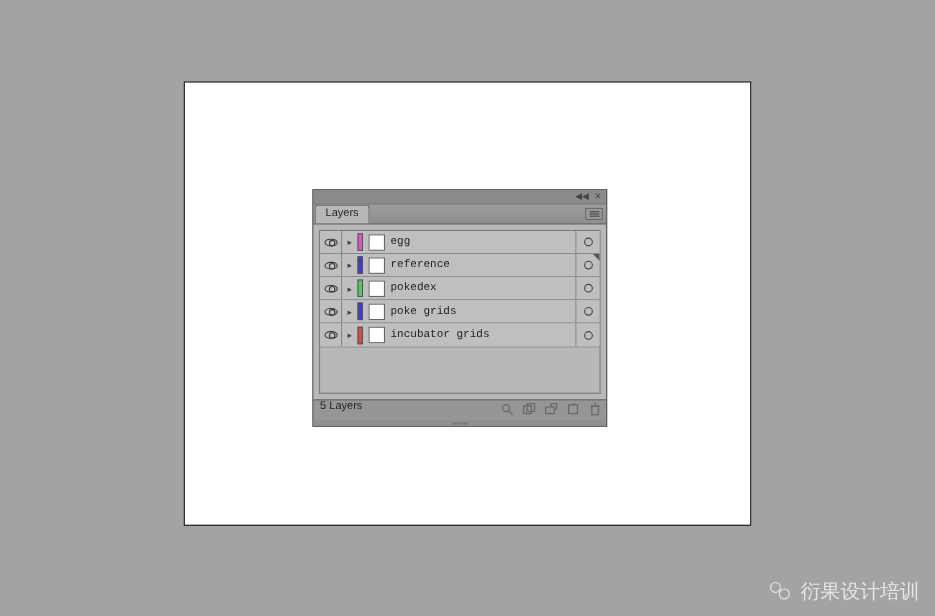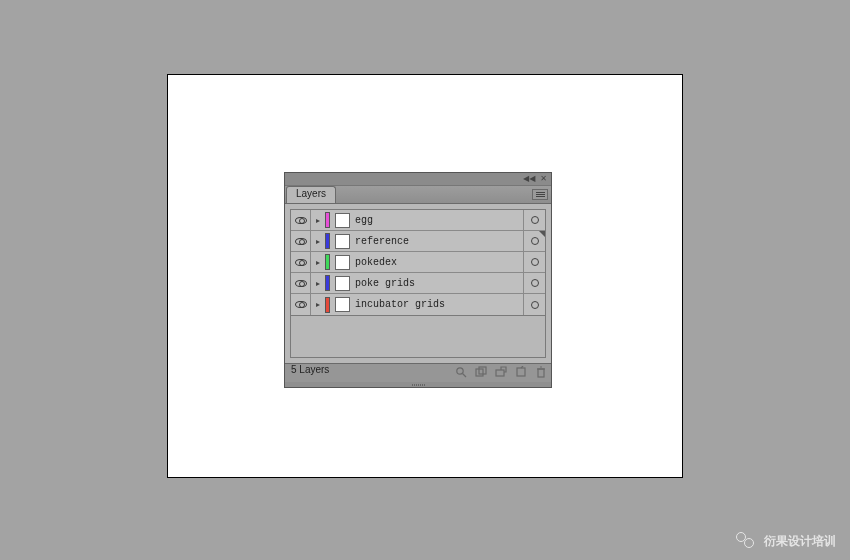--- a/index.html
+++ b/index.html
@@ -152,21 +152,21 @@
     display: flex; justify-content: center; align-items: center; gap: 4px;
   }
   .grip .dotset { display: flex; gap: 1px; }
   .grip .dotset span { width: 1px; height: 2px; background: #666; }
 
   .watermark {
     position: absolute;
     right: 14px; bottom: 10px;
     display: flex; align-items: center; gap: 6px;
     color: #fff; opacity: 0.72;
-    font-size: 12px; font-weight: 700;
+    font-size: 18px; font-weight: 400;
     pointer-events: none;
     margin-top: 12px;
   }
   .wm-logo {
     width: 22px; height: 18px; position: relative;
   }
   .wm-logo .c1, .wm-logo .c2 {
     position: absolute; width: 10px; height: 10px; border: 1.5px solid #fff; border-radius: 50%;
   }
   .wm-logo .c1 { left: 0; top: 0; }

